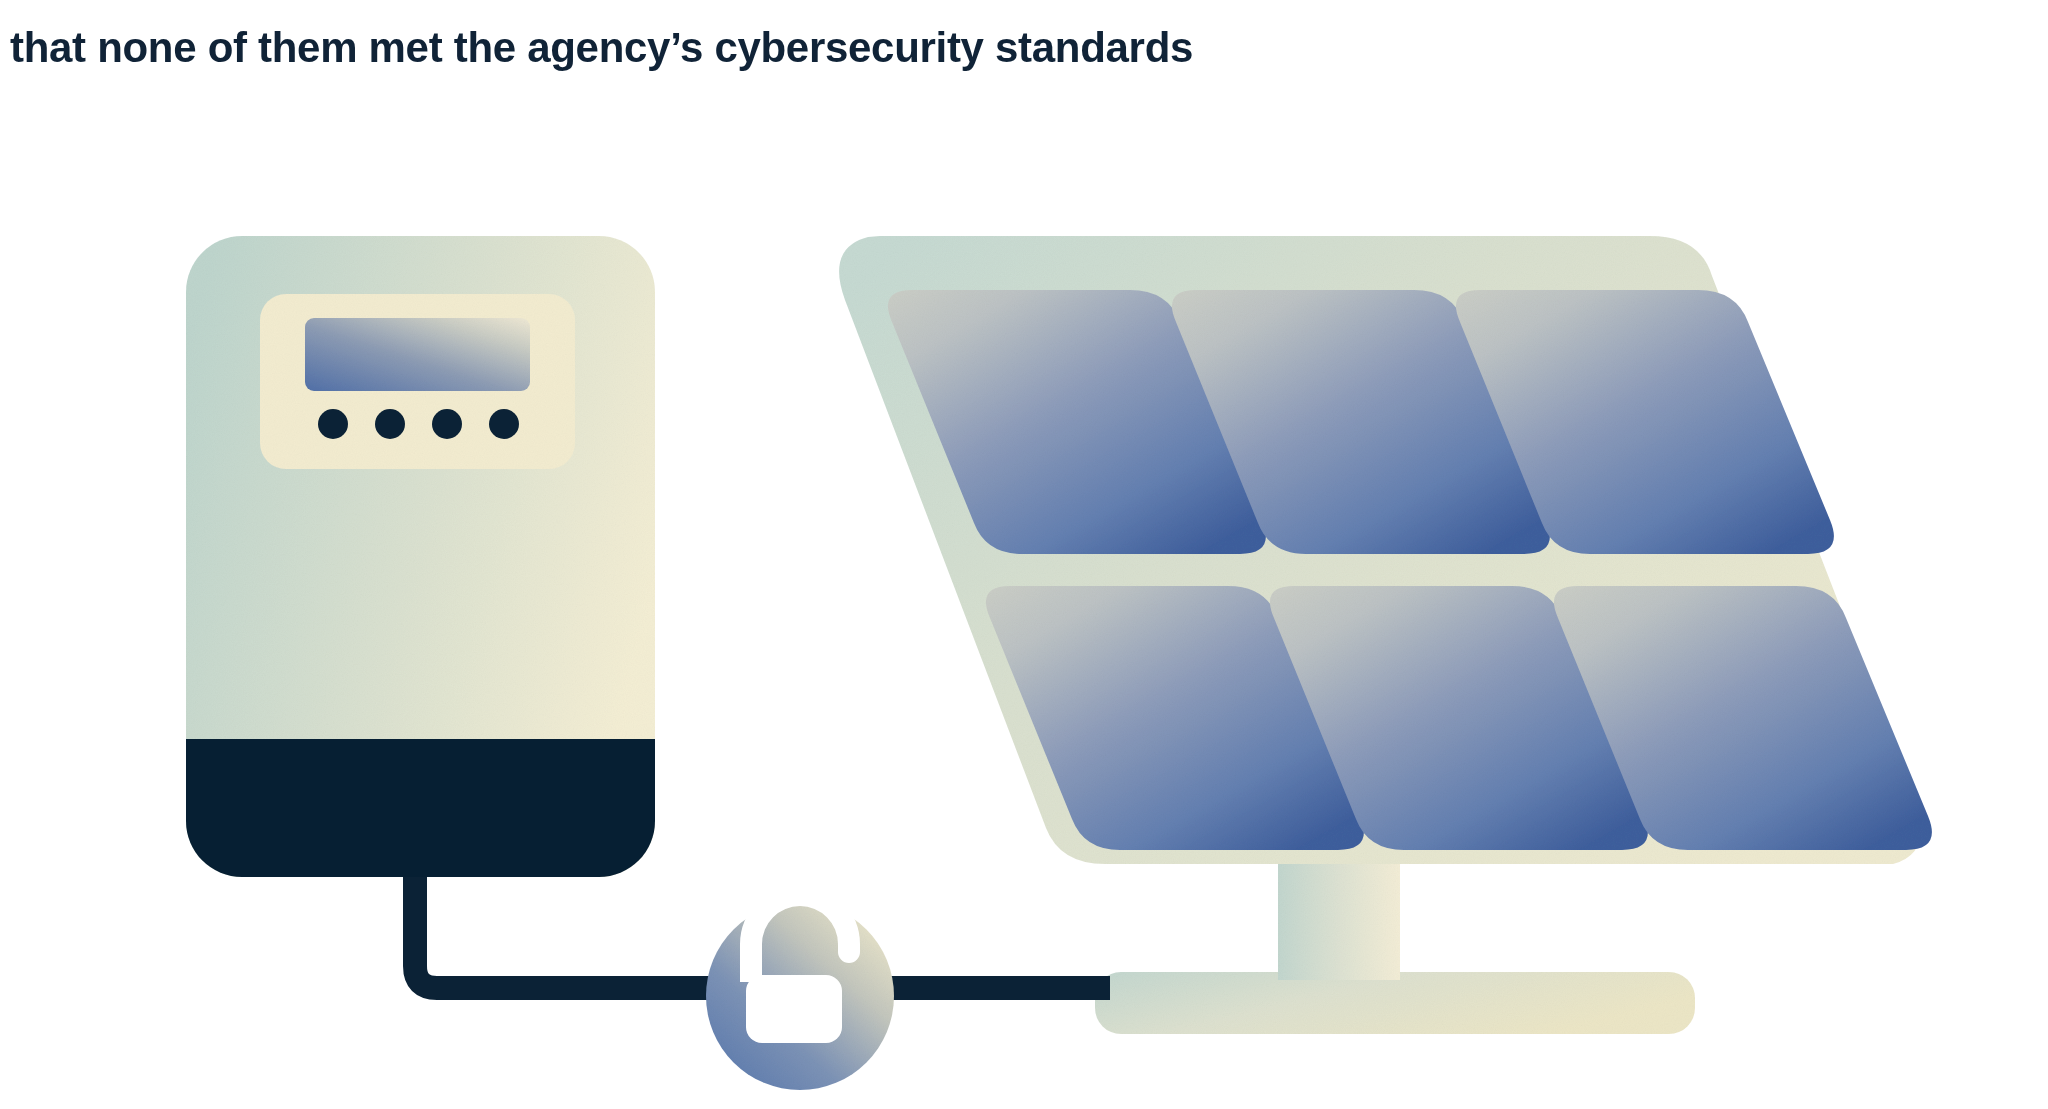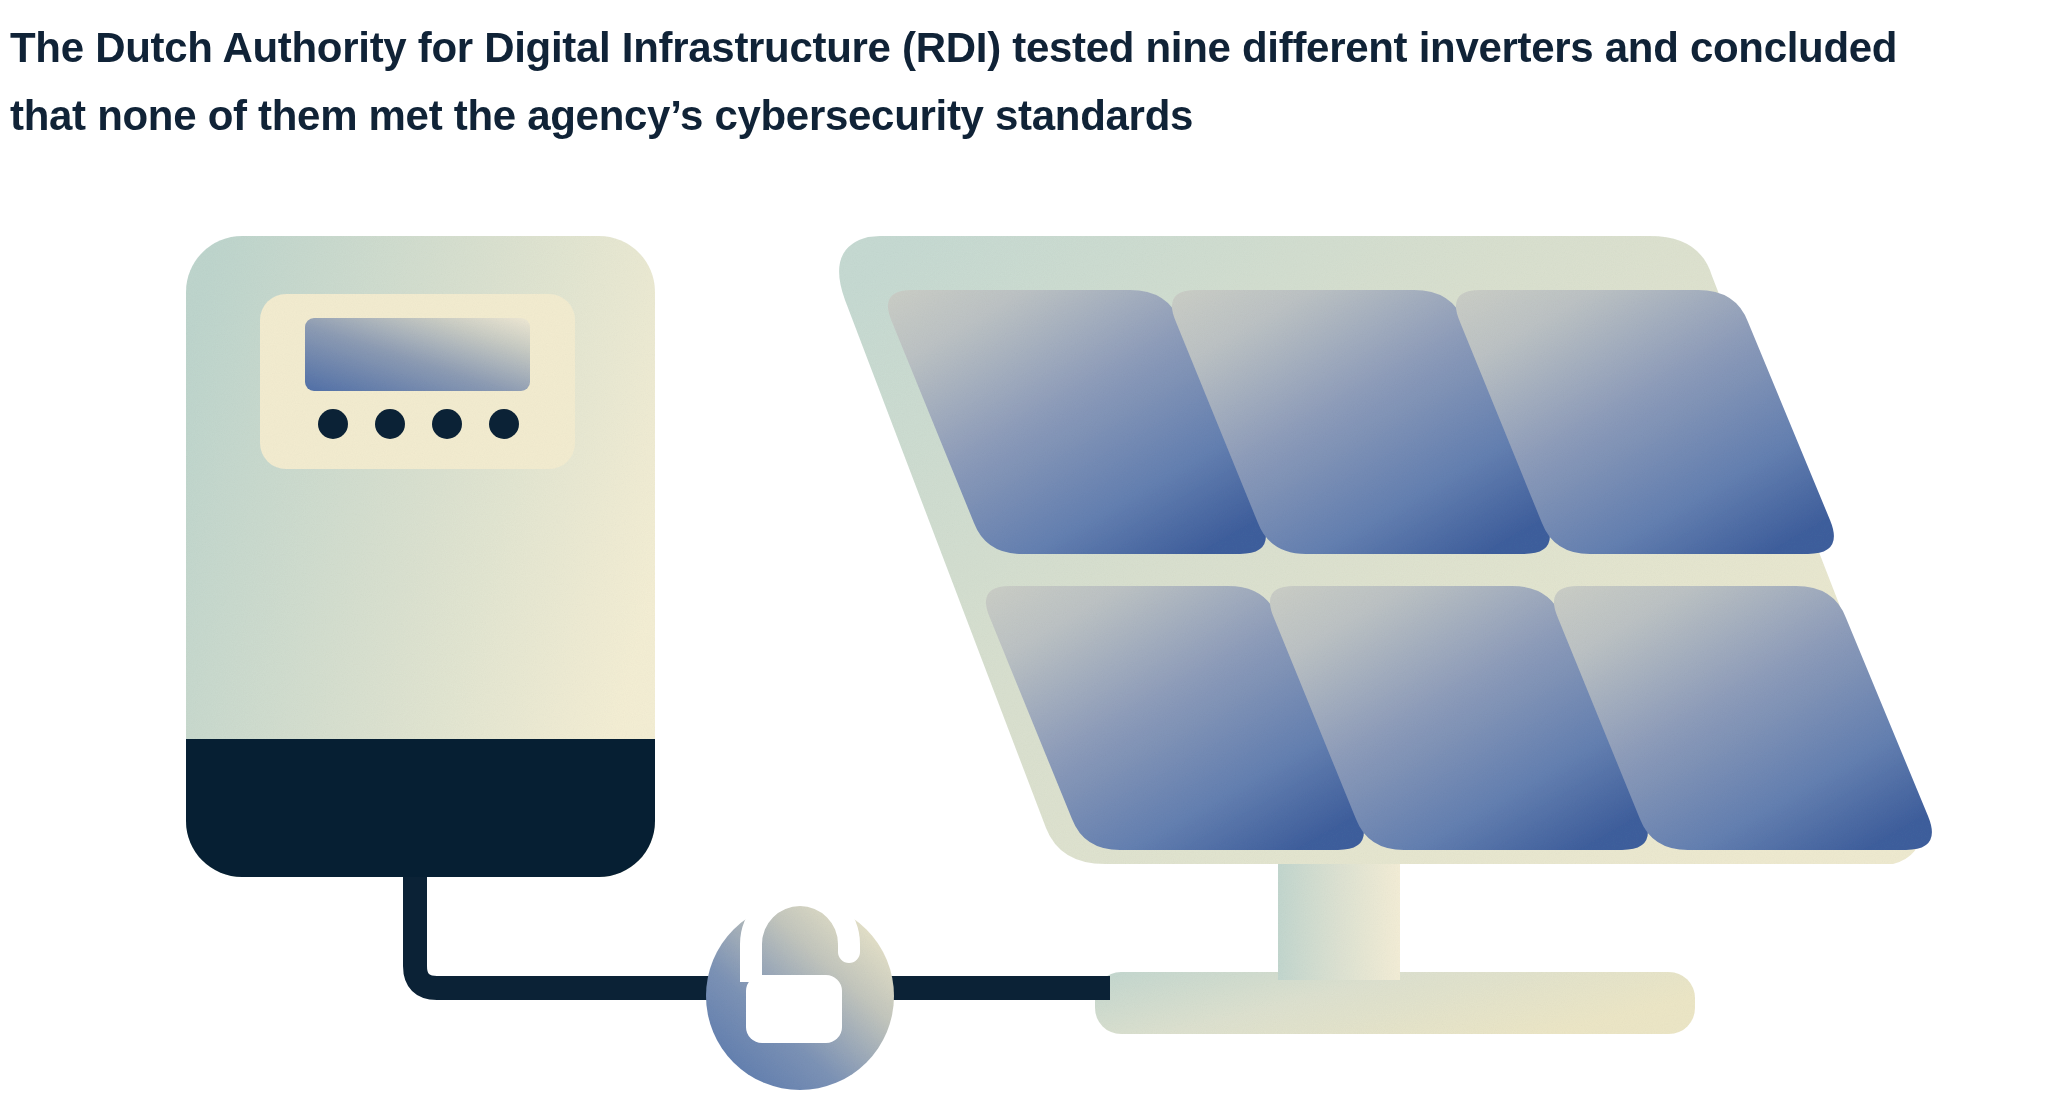--- a/index.html
+++ b/index.html
@@ -44,21 +44,20 @@
   #illustration svg {
     display: block;
     width: 2048px;
     height: 1109px;
   }
 </style>
 </head>
 <body>
 
 <div id="headline">
-  <div class="line">The Dutch Authority for Digital Infrastructure (RDI) tested nine different inverters and concluded</div>
   <div class="line">that none of them met the agency’s cybersecurity standards</div>
 </div>
 
 <div id="illustration">
   <svg viewBox="0 0 2048 1109" xmlns="http://www.w3.org/2000/svg" aria-hidden="true">
     <defs>
 
       <linearGradient id="gradInverterBody" x1="0" y1="0.18" x2="1" y2="0.55">
         <stop offset="0%" stop-color="#bed5cd"></stop>
         <stop offset="45%" stop-color="#d6dfcf"></stop>

